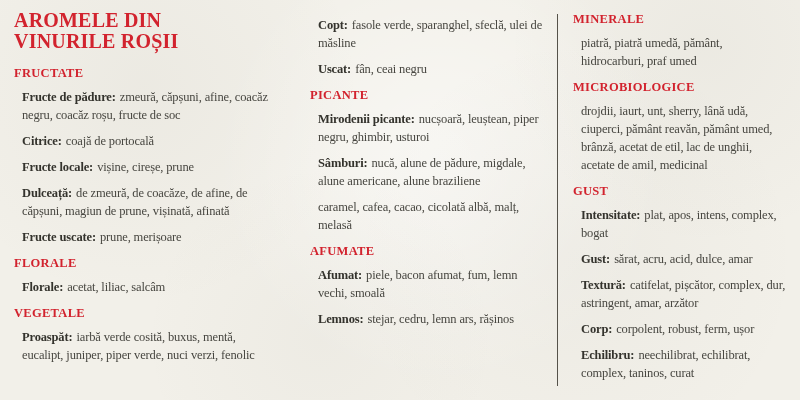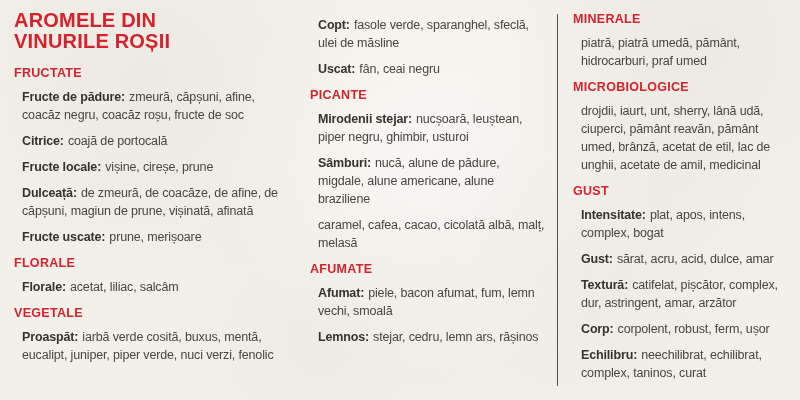--- a/index.html
+++ b/index.html
@@ -16,21 +16,21 @@
     content:"";
     position:absolute; inset:0;
     background:
       radial-gradient(circle at 18% 22%, rgba(120,115,100,0.05), transparent 30%),
       radial-gradient(circle at 72% 65%, rgba(120,115,100,0.045), transparent 35%),
       radial-gradient(circle at 88% 12%, rgba(120,115,100,0.05), transparent 25%),
       radial-gradient(circle at 40% 85%, rgba(120,115,100,0.04), transparent 30%),
       radial-gradient(circle at 55% 40%, rgba(255,255,255,0.5), transparent 45%);
     pointer-events:none;
   }
-  .col { position:absolute; top:8px; }
+  .col { position:absolute; top:8px;font-family:Liberation Serif, serif; }
   .col-left   { left:14px;  width:272px; }
   .col-middle { left:310px; width:246px; }
   .col-right  { left:573px; width:221px; }
 
   h1 {
     margin:2px 0 14px 0;
     font-size:20px; line-height:21px;
     letter-spacing:0.2px;
     color:#d2232e;
     font-weight:bold;
@@ -91,21 +91,21 @@
 </div>
 
 <div class="col col-middle">
   <section>
     <p class="entry"><b>Copt:</b><span>fasole verde, sparanghel, sfeclă, ulei de măsline</span></p>
     <p class="entry"><b>Uscat:</b><span>fân, ceai negru</span></p>
   </section>
 
   <section>
     <h2>PICANTE</h2>
-    <p class="entry"><b>Mirodenii stejar:</b><span>nucșoară, leuștean, piper negru, ghimbir, usturoi</span></p>
+    <p class="entry"><b>Mirodenii picante:</b><span>nucșoară, leuștean, piper negru, ghimbir, usturoi</span></p>
     <p class="entry"><b>Sâmburi:</b><span>nucă, alune de pădure, migdale, alune americane, alune braziliene</span></p>
   </section>
 
   <section>
     <p class="entry"><span>caramel, cafea, cacao, cicolată albă, malț, melasă</span></p>
   </section>
 
   <section>
     <h2>AFUMATE</h2>
     <p class="entry"><b>Afumat:</b><span>piele, bacon afumat, fum, lemn vechi, smoală</span></p>

